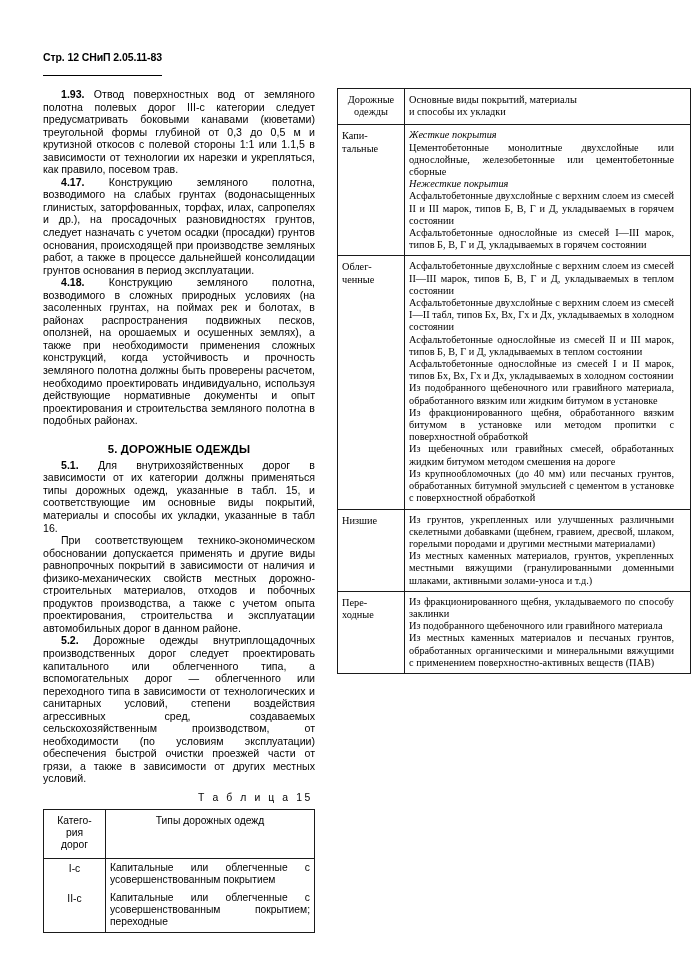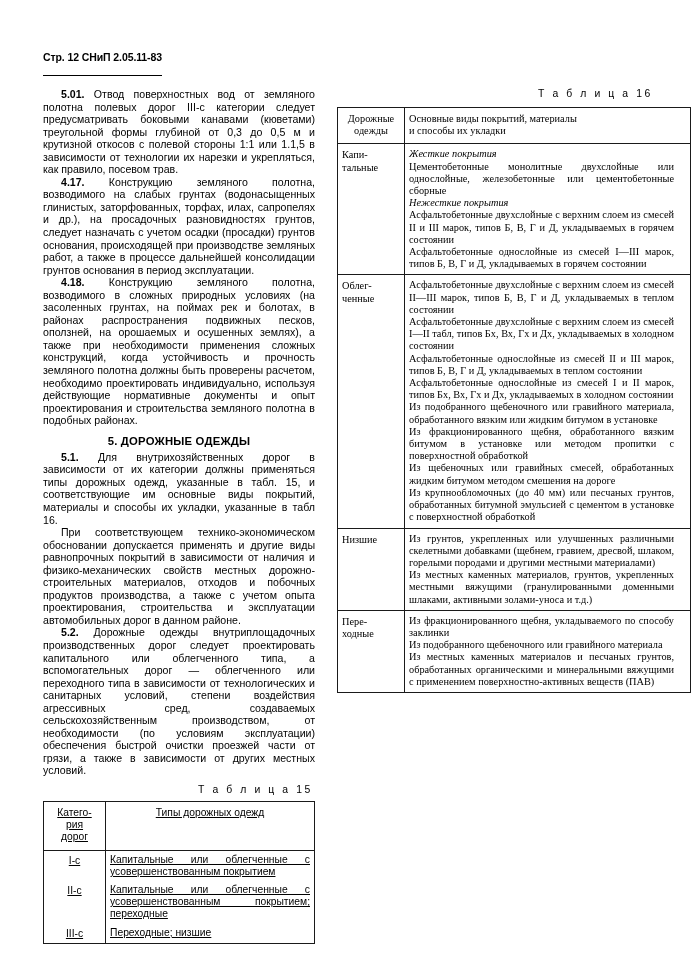--- a/index.html
+++ b/index.html
@@ -56,21 +56,21 @@
     font-size: 10.6px;
     line-height: 12.55px;
     text-align: justify;
     text-indent: 18px;
     hyphens: manual;
   }
   p.body.cont { text-indent: 18px; }
   p.body b { font-weight: bold; }
 
   h2.section-title {
-    margin: 8px 0 4px 0;
+    margin: 16px 0 4px 0;
     font-size: 11.3px;
     font-weight: bold;
     text-align: center;
     letter-spacing: 0.2px;
   }
 
   .table-caption {
     font-size: 10.4px;
     text-align: right;
     letter-spacing: 2.6px;
@@ -97,21 +97,21 @@
     font-size: 10.3px;
     line-height: 12.2px;
     font-weight: normal;
   }
   table.doc th {
     text-align: center;
     vertical-align: top;
   }
 
   
-  #table15 { width: 272px; text-decoration: underline; }
+  #table15 { width: 272px; }
   #table15 col.c1 { width: 62px; }
   #table15 th.h1, #table15 td.cat {
     text-align: center;
   }
   #table15 td.cat { padding-top: 4px; }
   #table15 td.typ {
     text-align: justify;
     text-align-last: left;
   }
   #table15 thead th { padding: 5px 3px 6px 3px; }
@@ -143,21 +143,21 @@
 </style>
 </head>
 <body>
 
 <div class="page">
 
   <div class="page-header">Стр. 12 СНиП 2.05.11-83</div>
 
   <div class="col-left">
 
-    <p class="body"><b>5.01.</b><span> Отвод поверхностных вод от земляного полотна полевых дорог III-с категории следует предусматривать боковыми канавами (кюветами) треугольной формы глубиной от 0,3 до 0,5 м и крутизной откосов с полевой стороны 1:1 или 1.1,5 в зависимости от технологии их нарезки и укрепляться, как правило, посевом трав.</span></p>
+    <p class="body"><b>1.93.</b><span> Отвод поверхностных вод от земляного полотна полевых дорог III-с категории следует предусматривать боковыми канавами (кюветами) треугольной формы глубиной от 0,3 до 0,5 м и крутизной откосов с полевой стороны 1:1 или 1.1,5 в зависимости от технологии их нарезки и укрепляться, как правило, посевом трав.</span></p>
 
     <p class="body"><b>4.17.</b><span> Конструкцию земляного полотна, возводимого на слабых грунтах (водонасыщенных глинистых, заторфованных, торфах, илах, сапропелях и др.), на просадочных разновидностях грунтов, следует назначать с учетом осадки (просадки) грунтов основания, происходящей при производстве земляных работ, а также в процессе дальнейшей консолидации грунтов основания в период эксплуатации.</span></p>
 
     <p class="body"><b>4.18.</b><span> Конструкцию земляного полотна, возводимого в сложных природных условиях (на засоленных грунтах, на поймах рек и болотах, в районах распространения подвижных песков, оползней, на орошаемых и осушенных землях), а также при необходимости применения сложных конструкций, когда устойчивость и прочность земляного полотна должны быть проверены расчетом, необходимо проектировать индивидуально, используя действующие нормативные документы и опыт проектирования и строительства земляного полотна в подобных районах.</span></p>
 
     <h2 class="section-title">5. ДОРОЖНЫЕ ОДЕЖДЫ</h2>
 
     <p class="body"><b>5.1.</b><span> Для внутрихозяйственных дорог в зависимости от их категории должны применяться типы дорожных одежд, указанные в табл. 15, и соответствующие им основные виды покрытий, материалы и способы их укладки, указанные в табл  16.</span></p>
 
     <p class="body cont"><span>При соответствующем технико-экономическом обосновании допускается применять и другие виды равнопрочных покрытий в зависимости от наличия и физико-механических свойств местных дорожно-строительных материалов, отходов и побочных продуктов производства, а также с учетом опыта проектирования, строительства и эксплуатации автомобильных дорог в данном районе.</span></p>
@@ -183,32 +183,27 @@
       </thead>
       <tbody>
         <tr>
           <td class="cat">I-с</td>
           <td class="typ">Капитальные или облегченные с усовершенствованным покрытием</td>
         </tr>
         <tr>
           <td class="cat">II-с</td>
           <td class="typ">Капитальные или облегченные с усовершенствованным покрытием; переходные</td>
         </tr>
-        <tr>
-          <td class="cat">III-с</td>
-          <td class="typ">Переходные; низшие</td>
-        </tr>
       </tbody>
     </table>
 
   </div>
 
   <div class="col-right">
 
-    <div class="table-caption right-col">Т а б л и ц а  16</div>
 
     <table class="doc" id="table16">
       <colgroup>
           <col class="c1">
           <col>
         </colgroup>
       <thead>
         <tr>
           <th class="h1">
             <span>Дорожные</span><br>

